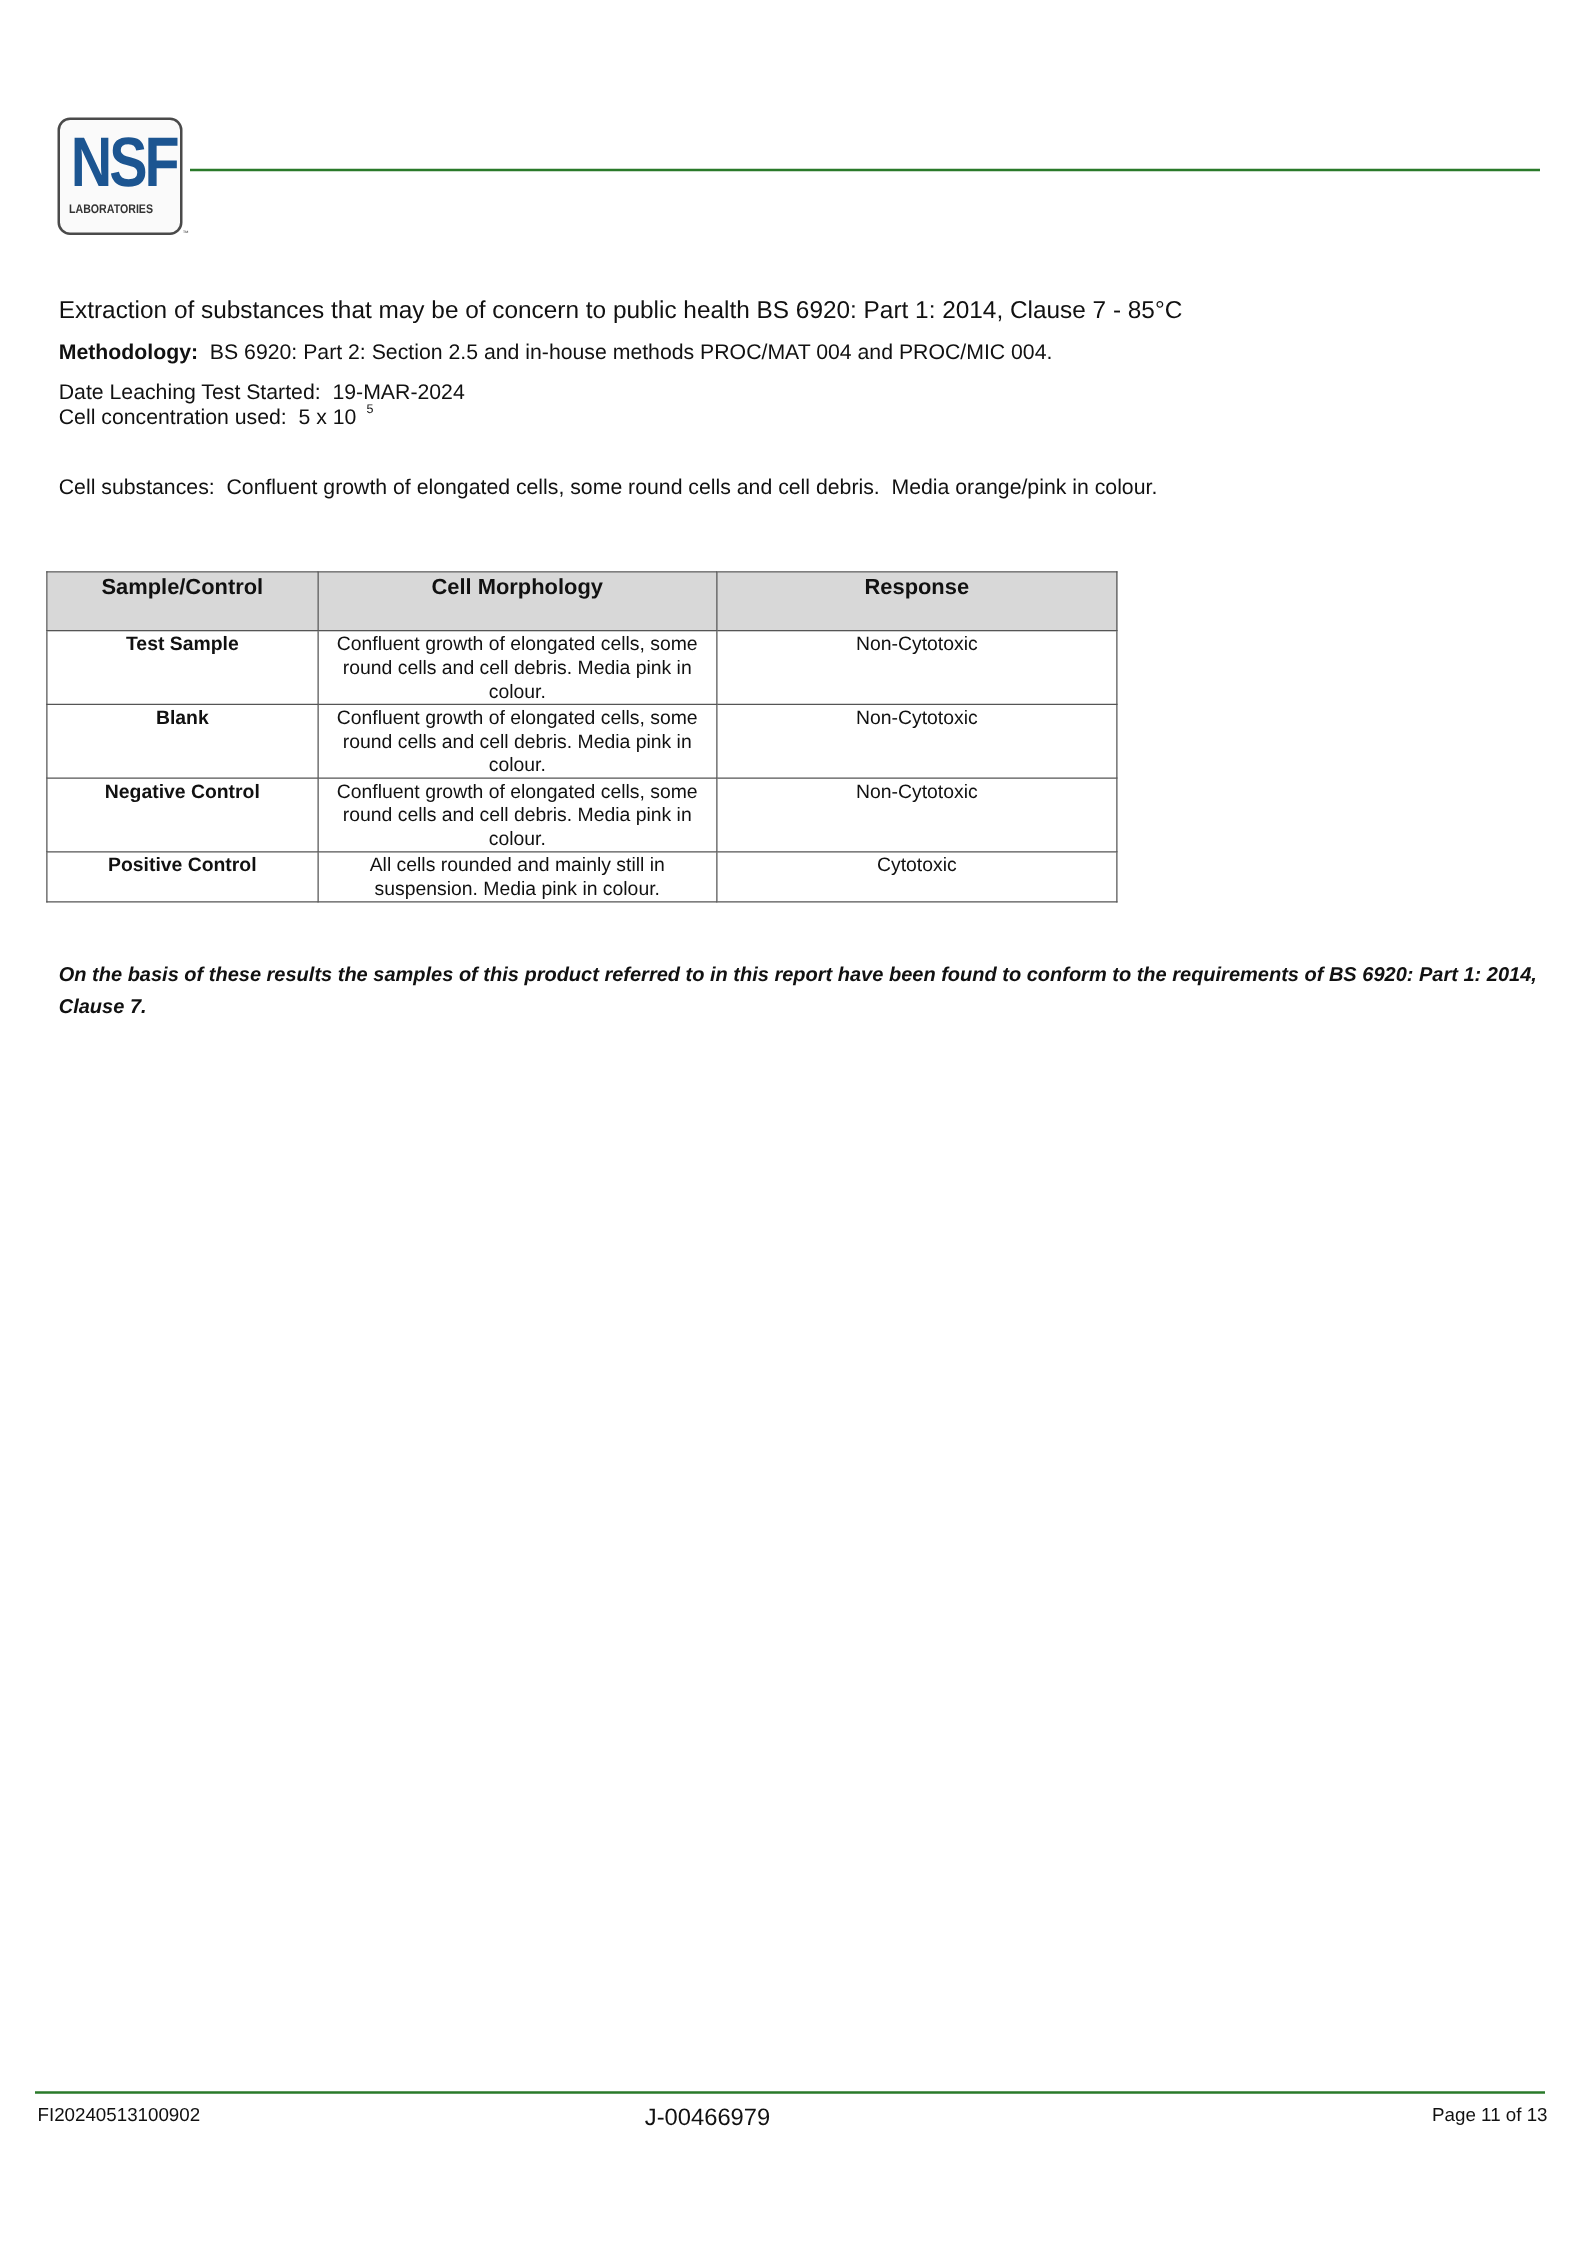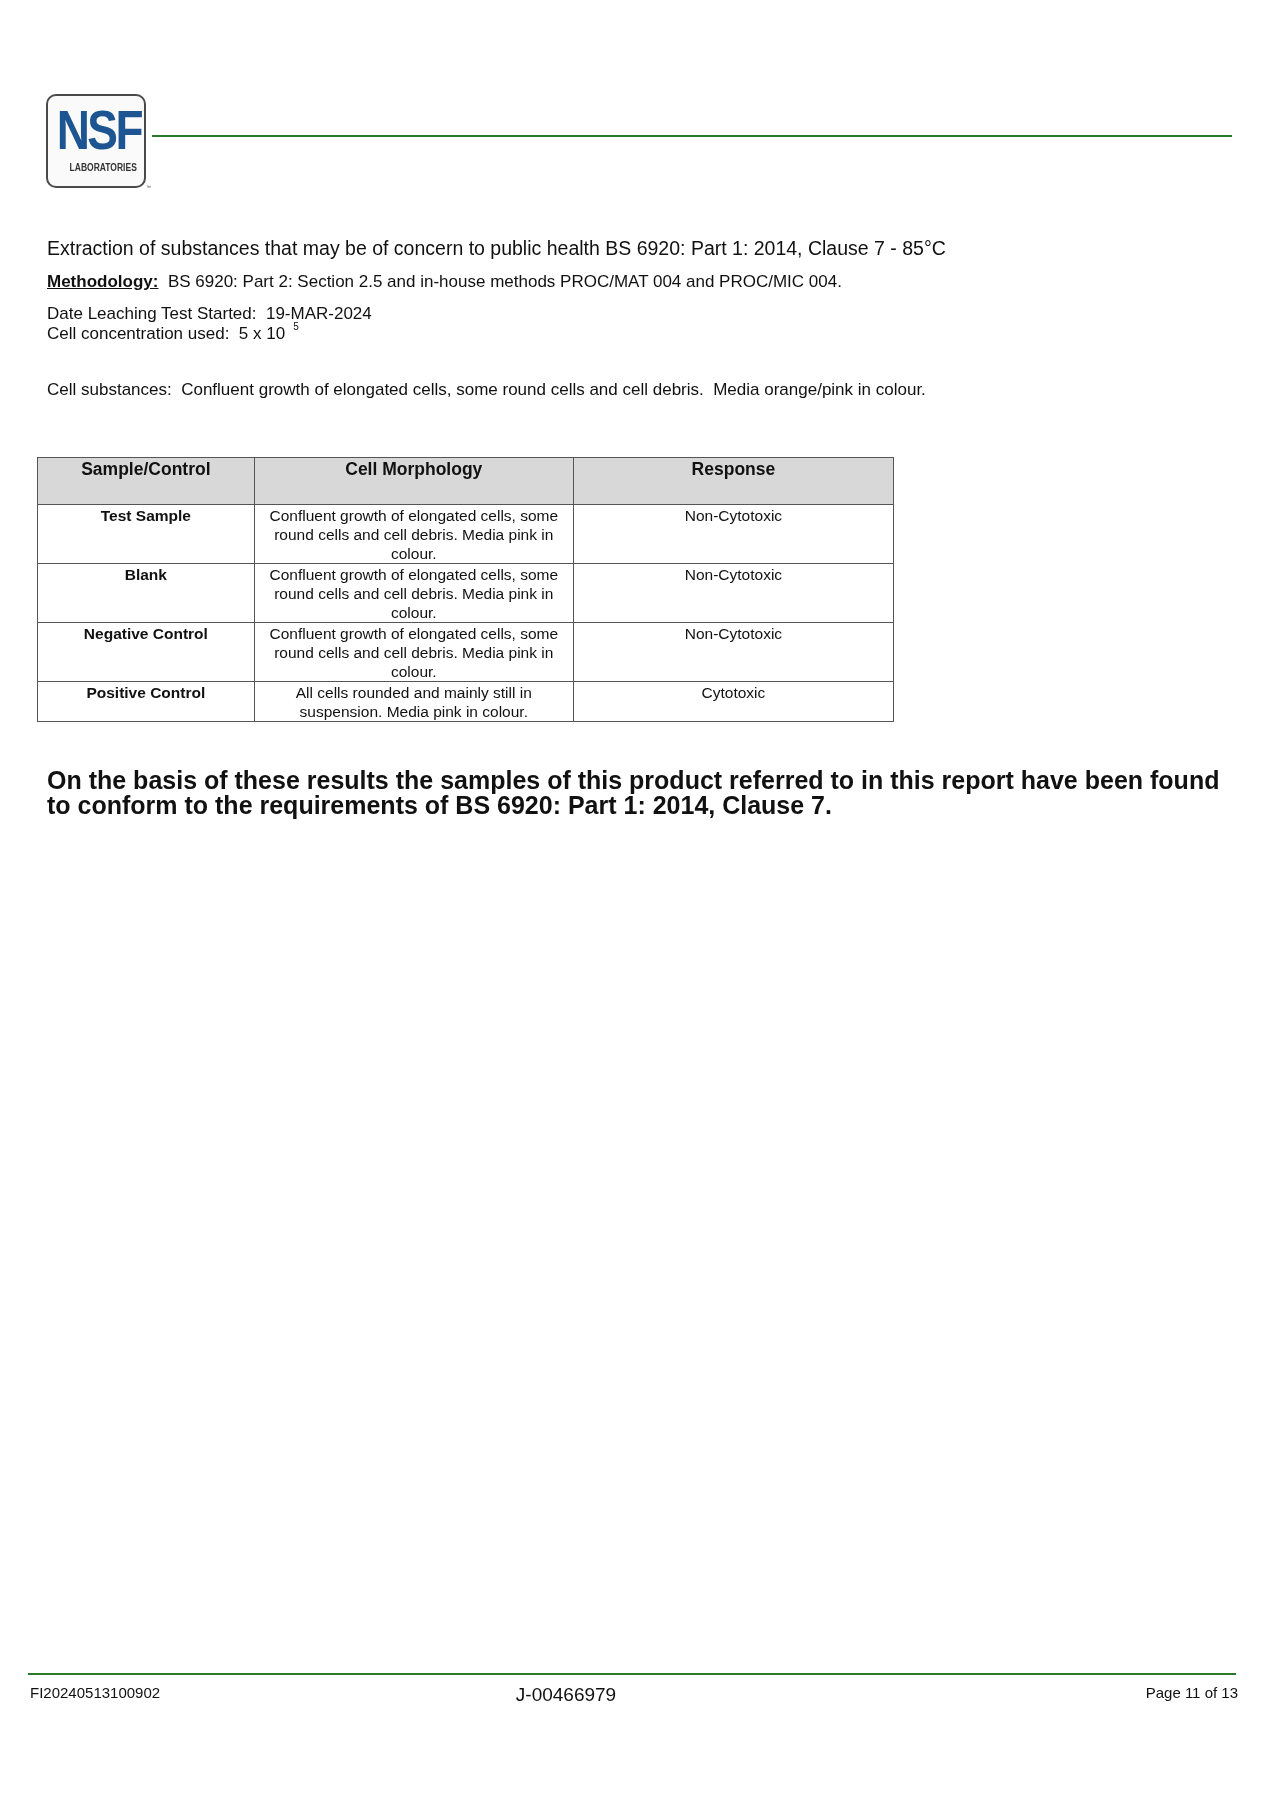--- a/index.html
+++ b/index.html
@@ -18,21 +18,21 @@
     .logo {
       position: absolute;
       left: 46px;
       top: 94px;
       width: 100px;
       height: 94px;
       border: 2px solid #4a4a4a;
       border-radius: 10px;
       background: #fafafa;
       box-sizing: border-box;
-      text-align: right;
+      text-align: left;
     }
     .logo-main {
       display: block;
       font-family: "Liberation Sans", sans-serif;
       font-weight: bold;
       font-size: 56px;
       line-height: 56px;
       color: #1c5591;
       letter-spacing: -3px;
       margin-top: 6px;
@@ -72,21 +72,20 @@
       white-space: nowrap;
     }
     .line {
       position: absolute;
       left: 47px;
       font-size: 17px;
       white-space: nowrap;
     }
     .line .lbl-u {
       font-weight: bold;
-      text-decoration: underline;
     }
     .sup {
       font-size: 10px;
       position: relative;
       top: -9px;
       margin-left: 8px;
     }
     table.results {
       position: absolute;
       left: 37px;
@@ -116,23 +115,24 @@
       height: 56px;
     }
     .col1 { width: 204px; }
     .col2 { width: 307px; }
     .col3 { width: 308px; margin-top: 20px; }
     .conclusion {
       position: absolute;
       left: 47px;
       top: 768px;
       width: 1190px;
-      font-size: 25px;
+      font-size: 16px;
       font-weight: bold;
       line-height: 25px;
+      font-style: italic;
     }
     .footer-rule {
       position: absolute;
       left: 28px;
       top: 1673px;
       width: 1208px;
       border-top: 2px solid #2a7a2a;
     }
     .footer-left {
       position: absolute;

